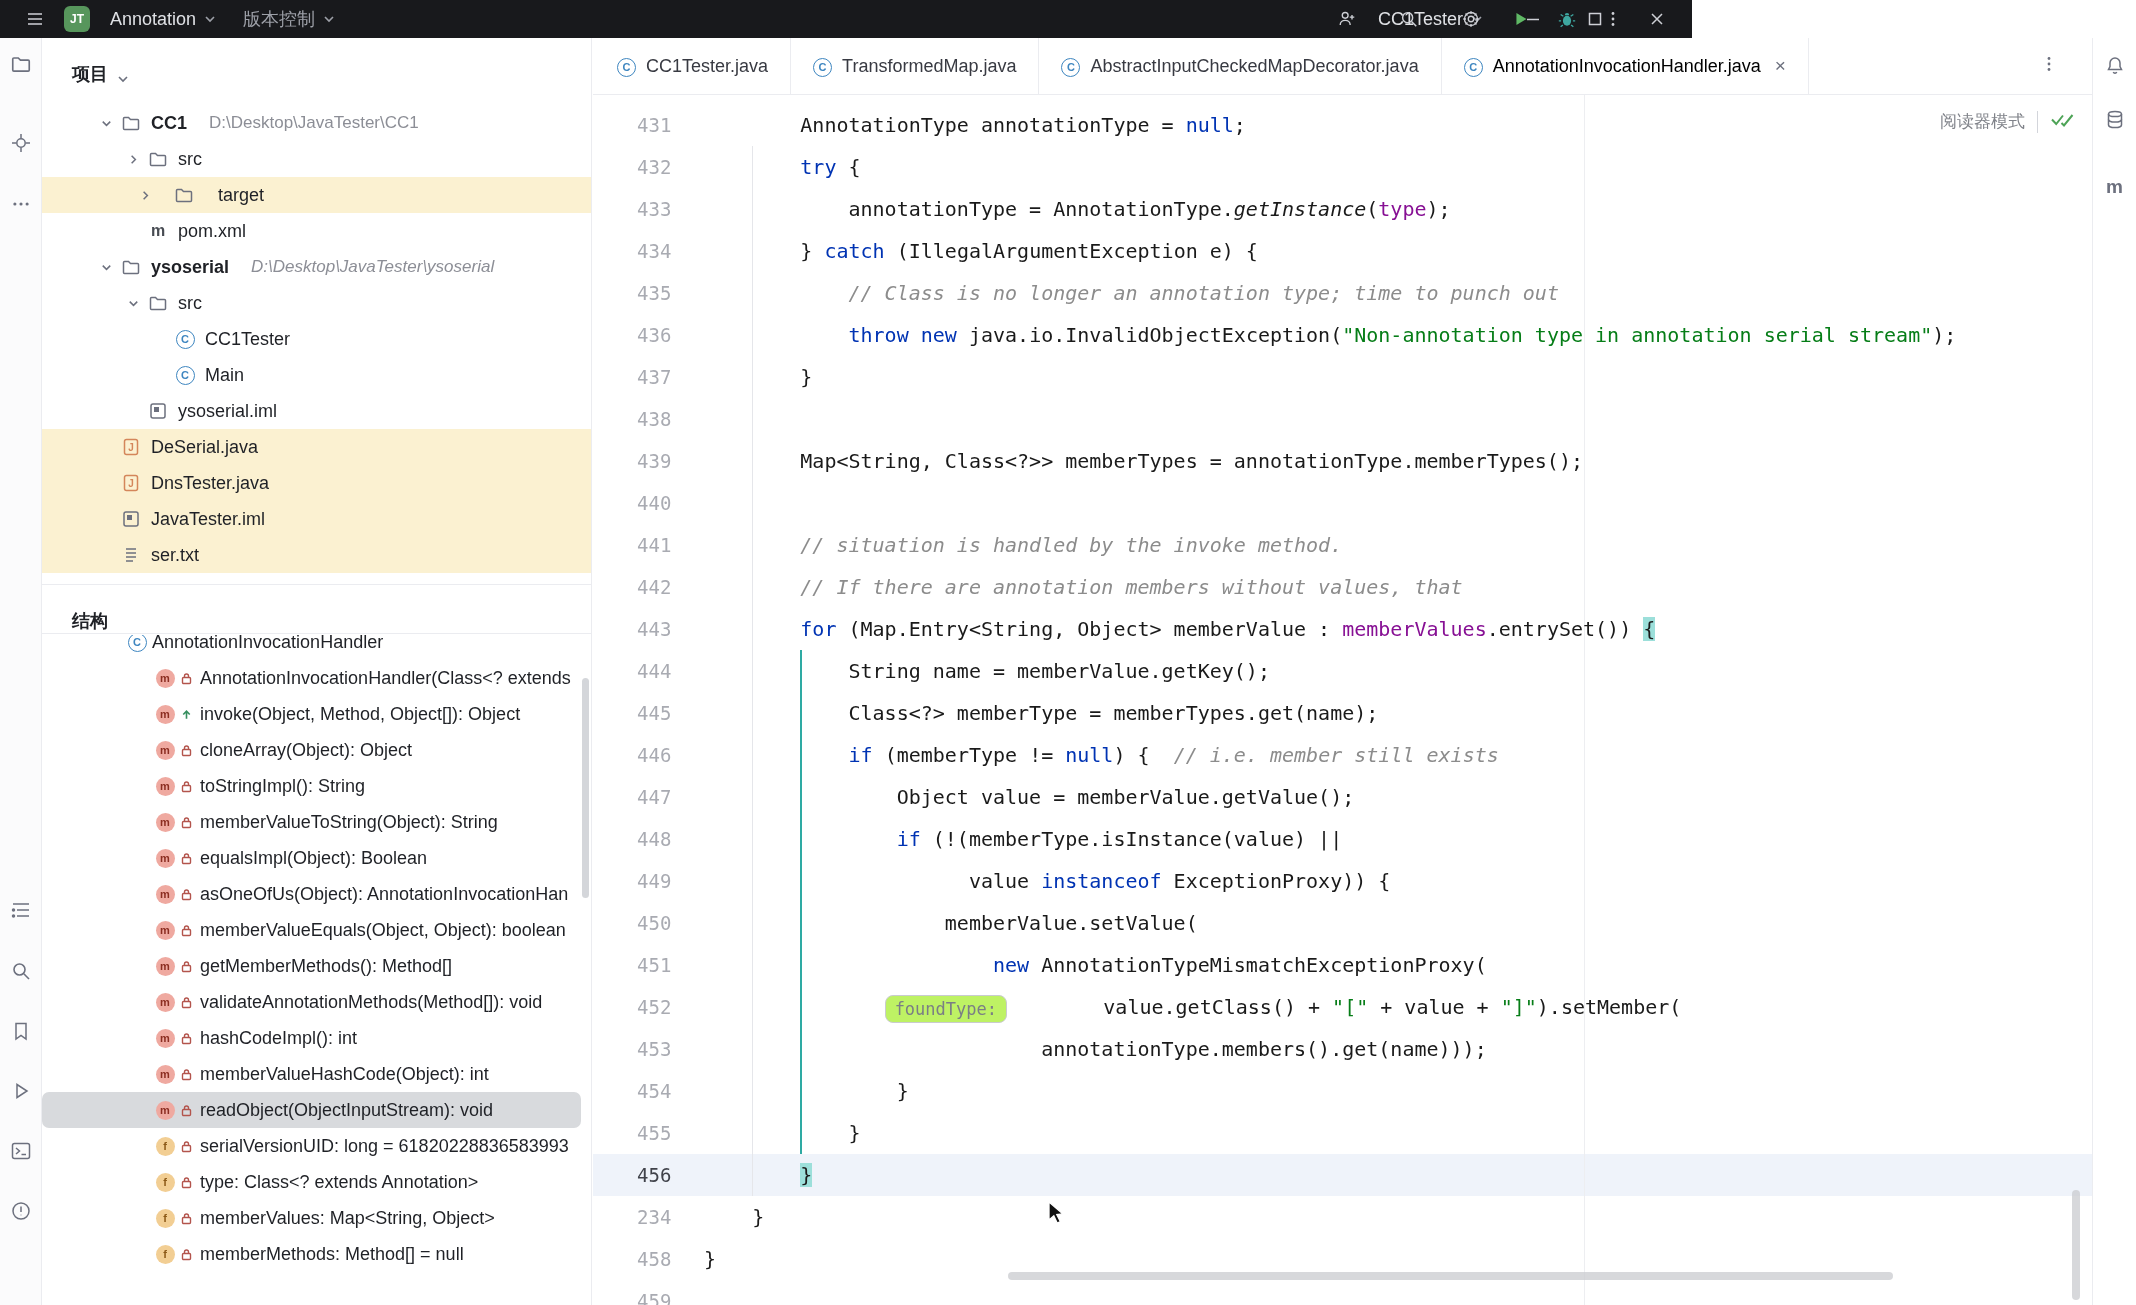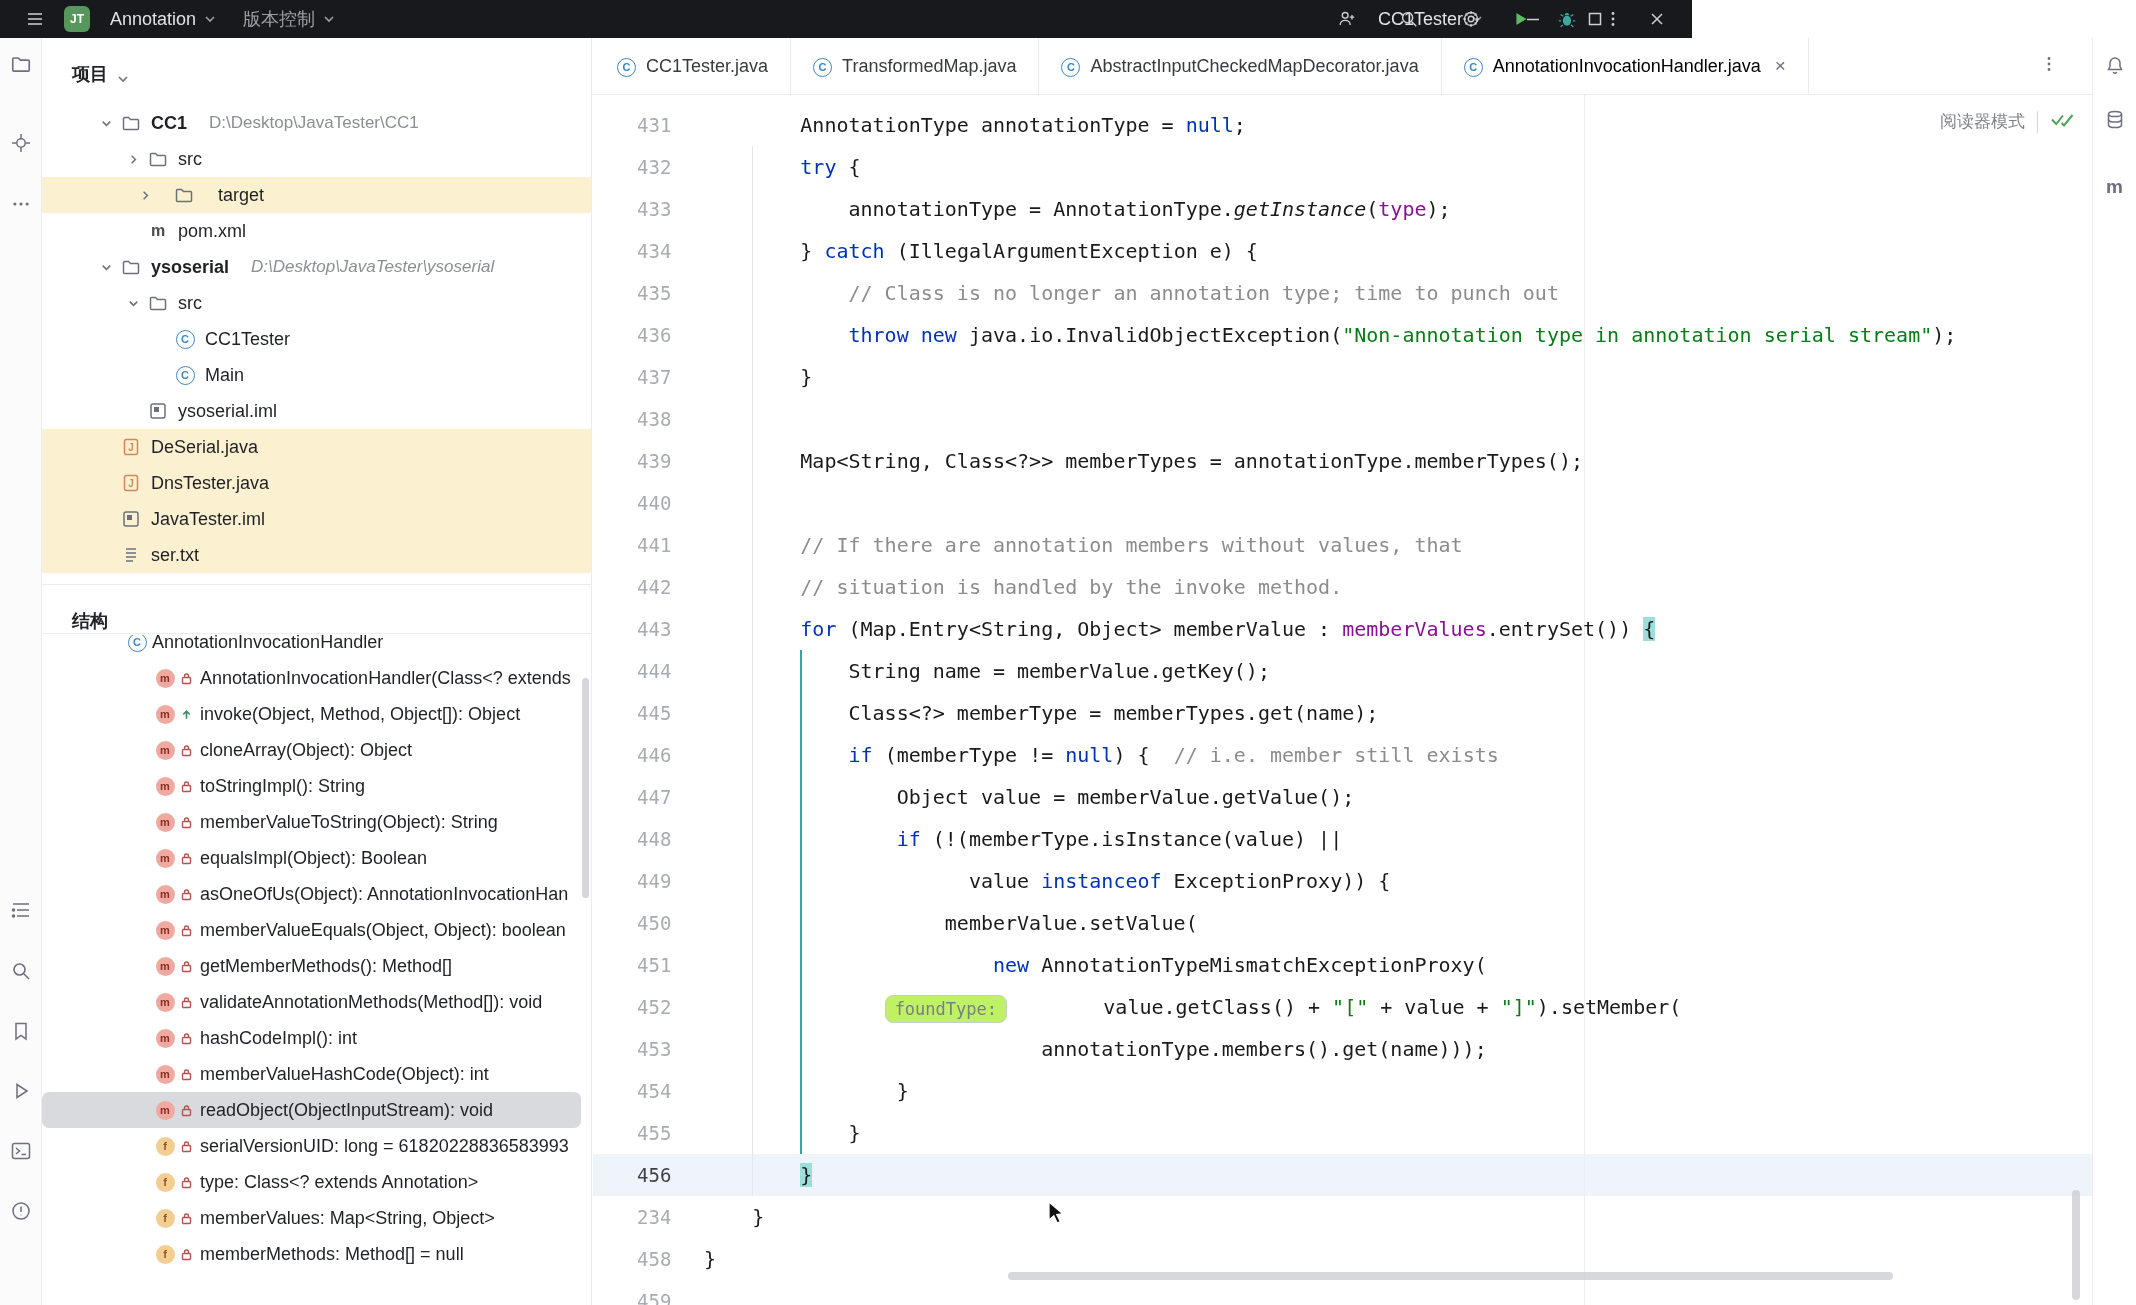--- a/index.html
+++ b/index.html
@@ -82,21 +82,21 @@
   .indent-guide { position:absolute; width:0; border-left:1px solid #E5E6EA; z-index:2; }
   .brace-guide { position:absolute; width:0; border-left:2px solid #2EAAA3; z-index:2; }
   .gutter { position:absolute; left:0; top:0; width:69px; padding-top:9px; z-index:3;
     font-size:19px; color:#A9ABB2; text-align:right; }
   .gutter-line { height:42px; line-height:42px;padding-left:44px; }
   .gutter-line.current { color:#40424A; }
   .code { position:absolute; left:111px; top:0; right:0; padding-top:9px; z-index:3; }
   .code-line { height:42px; line-height:42px; white-space:pre; font-size:20px; color:#1A1A1A; }
   .tk-k { color:var(--kw); }
   .tk-s { color:var(--str); }
-  .tk-c { color:var(--com); }
+  .tk-c { color:var(--com); font-style:italic; }
   .tk-f { color:var(--field); }
   .tk-i { font-style:italic; }
   .tk-b { background:var(--brace_match_bg); }
   .tk-h { display:inline-block; background:#bef264; border:1px solid #C9CBCF; border-radius:8px;
     color:#7A7E85; font-size:17px; line-height:26px; padding:0 9px; vertical-align:middle; }
   .reader-widget { position:absolute; top:14px; right:16px; z-index:5; display:flex; align-items:center;
     gap:12px; font-family:"Liberation Sans", sans-serif; font-size:17px; color:#80838A; }
   .rw-sep { width:1px; height:22px; background:#D3D5DB; }
   .h-scrollbar { position:absolute; top:1177px; left:415px; width:885px; height:8px; background:#C9CBCF;
     border-radius:4px; opacity:.75; z-index:6; }
@@ -708,22 +708,22 @@
           <div class="code-line"><span class="tk-p">        AnnotationType annotationType = </span><span class="tk-k">null</span><span class="tk-p">;</span></div>
           <div class="code-line"><span class="tk-p">        </span><span class="tk-k">try</span><span class="tk-p"> {</span></div>
           <div class="code-line"><span class="tk-p">            annotationType = AnnotationType.</span><span class="tk-i">getInstance</span><span class="tk-p">(</span><span class="tk-f">type</span><span class="tk-p">);</span></div>
           <div class="code-line"><span class="tk-p">        } </span><span class="tk-k">catch</span><span class="tk-p"> (IllegalArgumentException e) {</span></div>
           <div class="code-line"><span class="tk-p">            </span><span class="tk-c">// Class is no longer an annotation type; time to punch out</span></div>
           <div class="code-line"><span class="tk-p">            </span><span class="tk-k">throw</span><span class="tk-p"> </span><span class="tk-k">new</span><span class="tk-p"> java.io.InvalidObjectException(</span><span class="tk-s">"Non-annotation type in annotation serial stream"</span><span class="tk-p">);</span></div>
           <div class="code-line"><span class="tk-p">        }</span></div>
           <div class="code-line"></div>
           <div class="code-line"><span class="tk-p">        Map&lt;String, Class&lt;?&gt;&gt; memberTypes = annotationType.memberTypes();</span></div>
           <div class="code-line"></div>
+          <div class="code-line"><span class="tk-p">        </span><span class="tk-c">// situation is handled by the invoke method.</span></div>
           <div class="code-line"><span class="tk-p">        </span><span class="tk-c">// If there are annotation members without values, that</span></div>
-          <div class="code-line"><span class="tk-p">        </span><span class="tk-c">// situation is handled by the invoke method.</span></div>
           <div class="code-line"><span class="tk-p">        </span><span class="tk-k">for</span><span class="tk-p"> (Map.Entry&lt;String, Object&gt; memberValue : </span><span class="tk-f">memberValues</span><span class="tk-p">.entrySet()) </span><span class="tk-b">{</span></div>
           <div class="code-line"><span class="tk-p">            String name = memberValue.getKey();</span></div>
           <div class="code-line"><span class="tk-p">            Class&lt;?&gt; memberType = memberTypes.get(name);</span></div>
           <div class="code-line"><span class="tk-p">            </span><span class="tk-k">if</span><span class="tk-p"> (memberType != </span><span class="tk-k">null</span><span class="tk-p">) {  </span><span class="tk-c">// i.e. member still exists</span></div>
           <div class="code-line"><span class="tk-p">                Object value = memberValue.getValue();</span></div>
           <div class="code-line"><span class="tk-p">                </span><span class="tk-k">if</span><span class="tk-p"> (!(memberType.isInstance(value) ||</span></div>
           <div class="code-line"><span class="tk-p">                      value </span><span class="tk-k">instanceof</span><span class="tk-p"> ExceptionProxy)) {</span></div>
           <div class="code-line"><span class="tk-p">                    memberValue.setValue(</span></div>
           <div class="code-line"><span class="tk-p">                        </span><span class="tk-k">new</span><span class="tk-p"> AnnotationTypeMismatchExceptionProxy(</span></div>
           <div class="code-line"><span class="tk-p">               </span><span class="tk-h">foundType:</span><span class="tk-p">        value.getClass() + </span><span class="tk-s">"["</span><span class="tk-p"> + value + </span><span class="tk-s">"]"</span><span class="tk-p">).setMember(</span></div>

